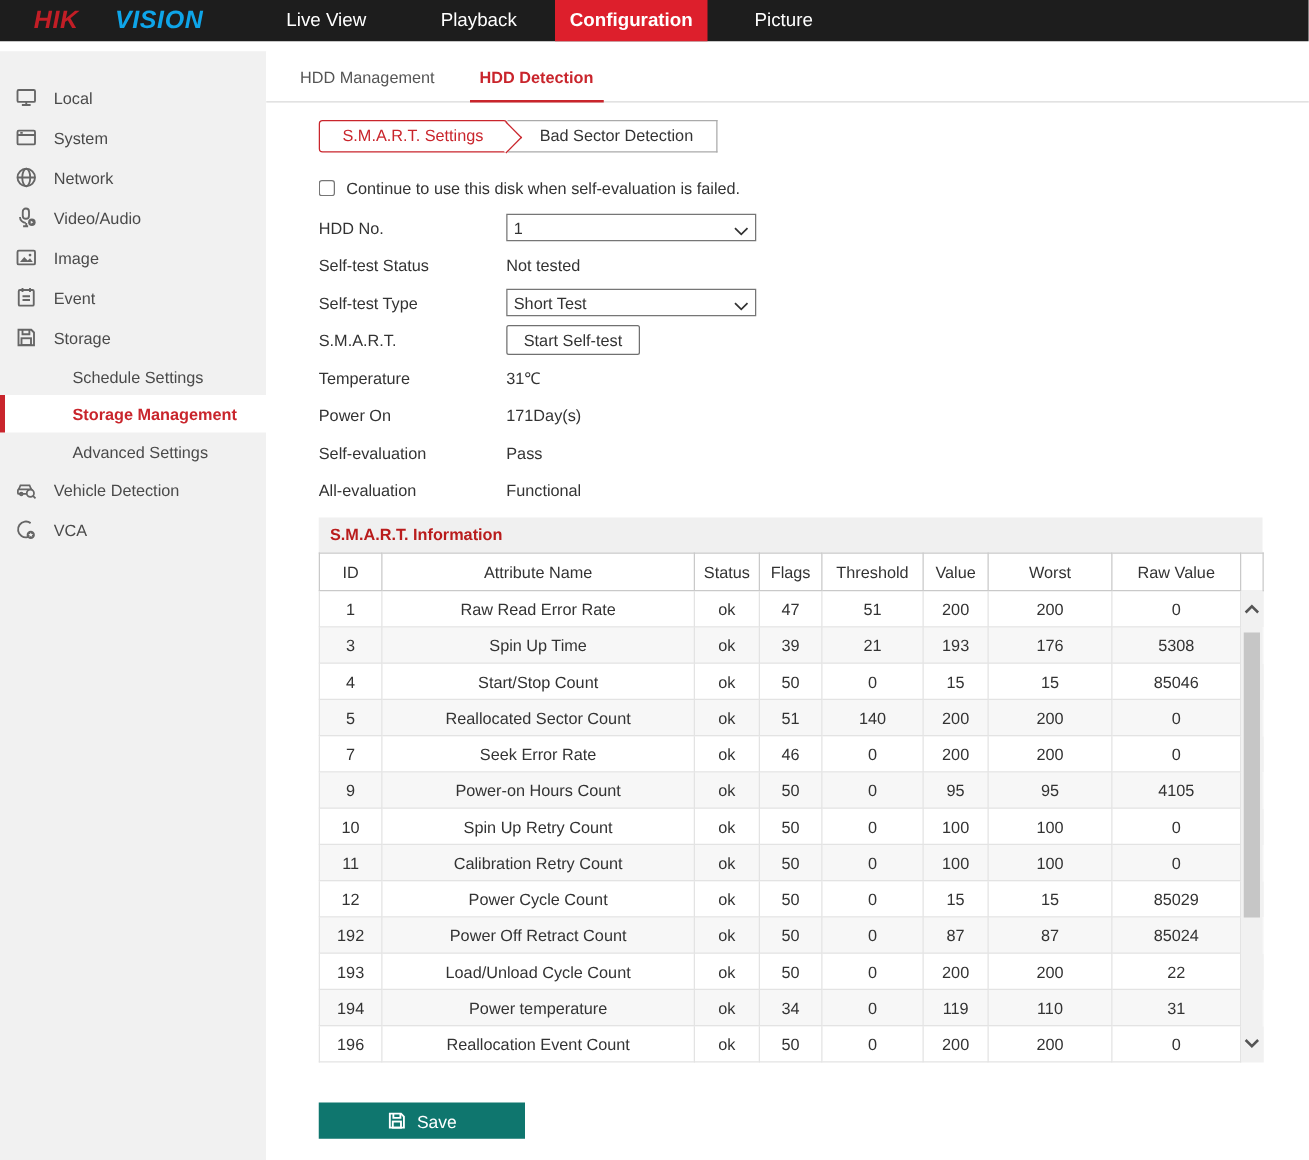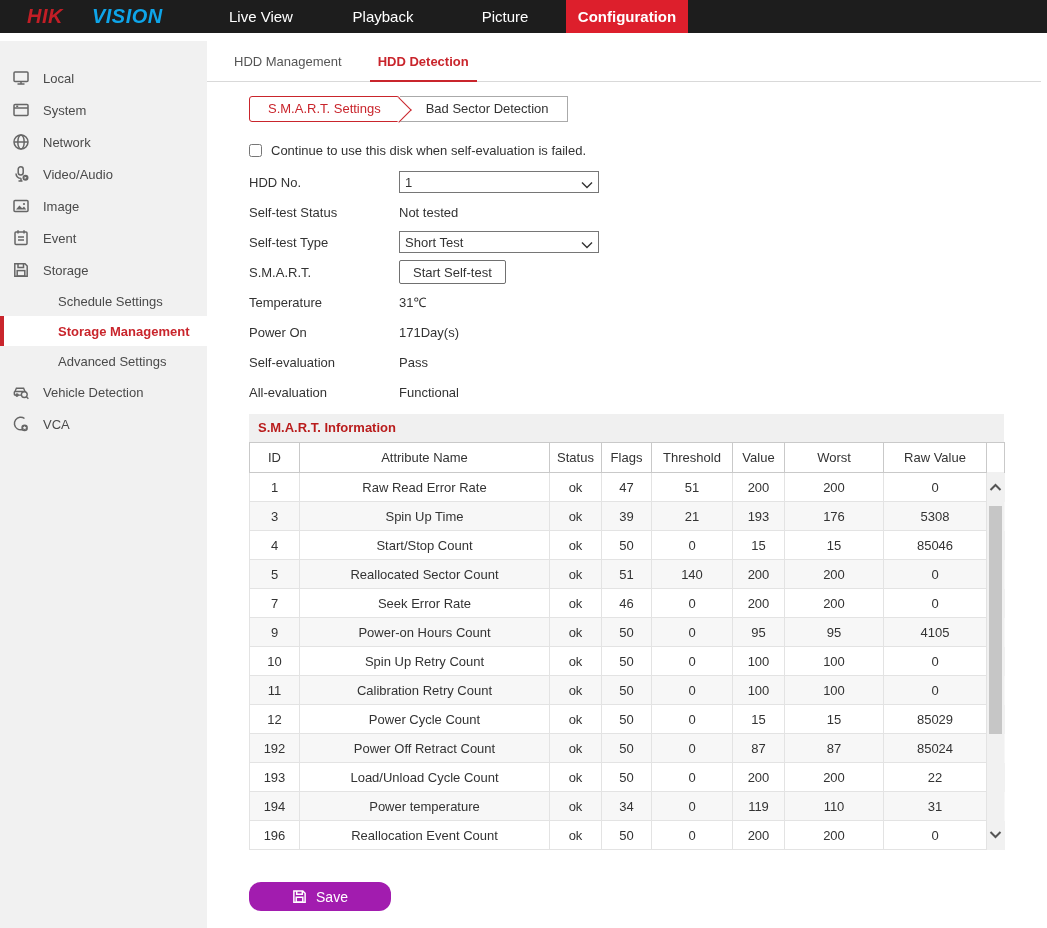--- a/index.html
+++ b/index.html
@@ -20,21 +20,21 @@
     background:#f1f1f1; padding-top:21px; }
   .side-item { height:32px; display:flex; align-items:center; padding-left:12px;
     color:#4a4a4a; font-size:13px; cursor:pointer; }
   .side-item .icn { width:18px; height:18px; margin-right:13px; color:#666; flex:none; }
   .side-sub { height:30px; display:flex; align-items:center; padding-left:58px;
     color:#4a4a4a; font-size:13px; cursor:pointer; }
   .side-sub.active { background:#fff; border-left:4px solid #c9252c; padding-left:54px;
     color:#c9252c; font-weight:bold; }
 
   
-  .content { position:absolute; left:207px; top:41px; width:834px; height:887px; background:#fff; }
+  .content { position:absolute; left:213px; top:41px; width:834px; height:887px; background:#fff; }
 
   .tabbar { display:flex; gap:20px; padding-left:19px; border-bottom:1px solid #d9d9d9; }
   .tab { padding:13px 8px 11px; font-size:13px; color:#555; cursor:pointer; }
   .tab.active { color:#c9252c; font-weight:bold; border-bottom:2px solid #c9252c; margin-bottom:-1px; }
 
   .subtabs { display:flex; margin:14px 0 0 42px; }
   .subtab { height:26px; line-height:24px; border:1px solid #aaa; background:#fff;
     padding:0 18px; font-size:13px; color:#333; cursor:pointer; position:relative; }
   .subtab.active { border:1px solid #c9252c; border-radius:3px; color:#c9252c; z-index:2; }
   .subtab.active::after { content:""; position:absolute; right:-9px; top:3.5px; width:17px; height:17px;
@@ -66,36 +66,36 @@
   td.scroll-col { border:none; background:#f1f1f1; }
   th.scroll-col { }
 
   .vscroll { position:absolute; top:30px; right:0; width:17px; height:377px; background:#f1f1f1; }
   .vscroll .sarrow { position:absolute; left:0; width:17px; height:26px; display:flex;
     align-items:center; justify-content:center; cursor:pointer; }
   .vscroll .up { top:2px; } .vscroll .down { bottom:2px; }
   .vscroll .thumb { position:absolute; left:2px; top:34px; width:13px; height:228px;
     background:#c6c6c6; cursor:grab; }
 
-  .save-btn { margin:32px 0 0 42px; width:142px; height:29px; background:#a21caf; border:none;
-    border-radius:12px; color:#fff; font-size:14px; display:flex; align-items:center;
+  .save-btn { margin:32px 0 0 42px; width:165px; height:29px; background:#0f766e; border:none;
+    border-radius:0; color:#fff; font-size:14px; display:flex; align-items:center;
     justify-content:center; gap:9px; cursor:pointer; font-family:inherit; }
 </style>
 </head>
 <body>
 
 <div class="topnav">
   <div class="logo">
     <span class="hik">HIK</span>
       <span class="vision">VISION</span>
   </div>
   <div class="nav-item">Live View</div>
   <div class="nav-item">Playback</div>
+  <div class="nav-item active">Configuration</div>
   <div class="nav-item">Picture</div>
-  <div class="nav-item active">Configuration</div>
 </div>
 
 <div class="sidebar">
   <div class="side-item">
     <span class="icn">
       <svg width="18" height="18" viewBox="0 0 18 18" fill="none" stroke="currentColor" stroke-width="1.5">
           <rect x="2" y="3" width="14" height="9.5" rx="1"></rect>
           <path d="M9 12.5v2.5M5.5 15h7"></path>
         </svg>
     </span>

